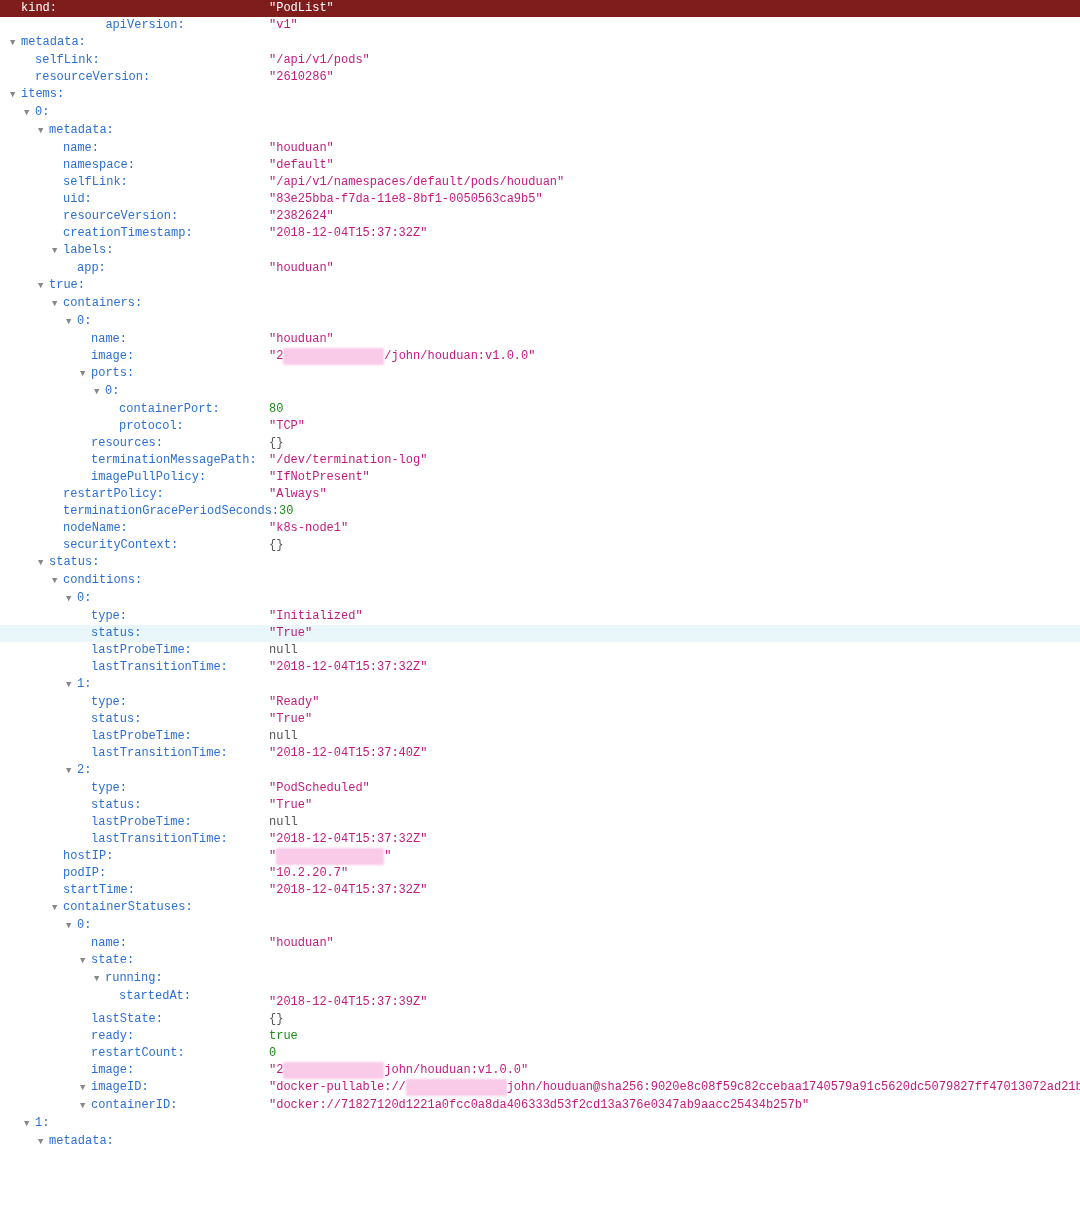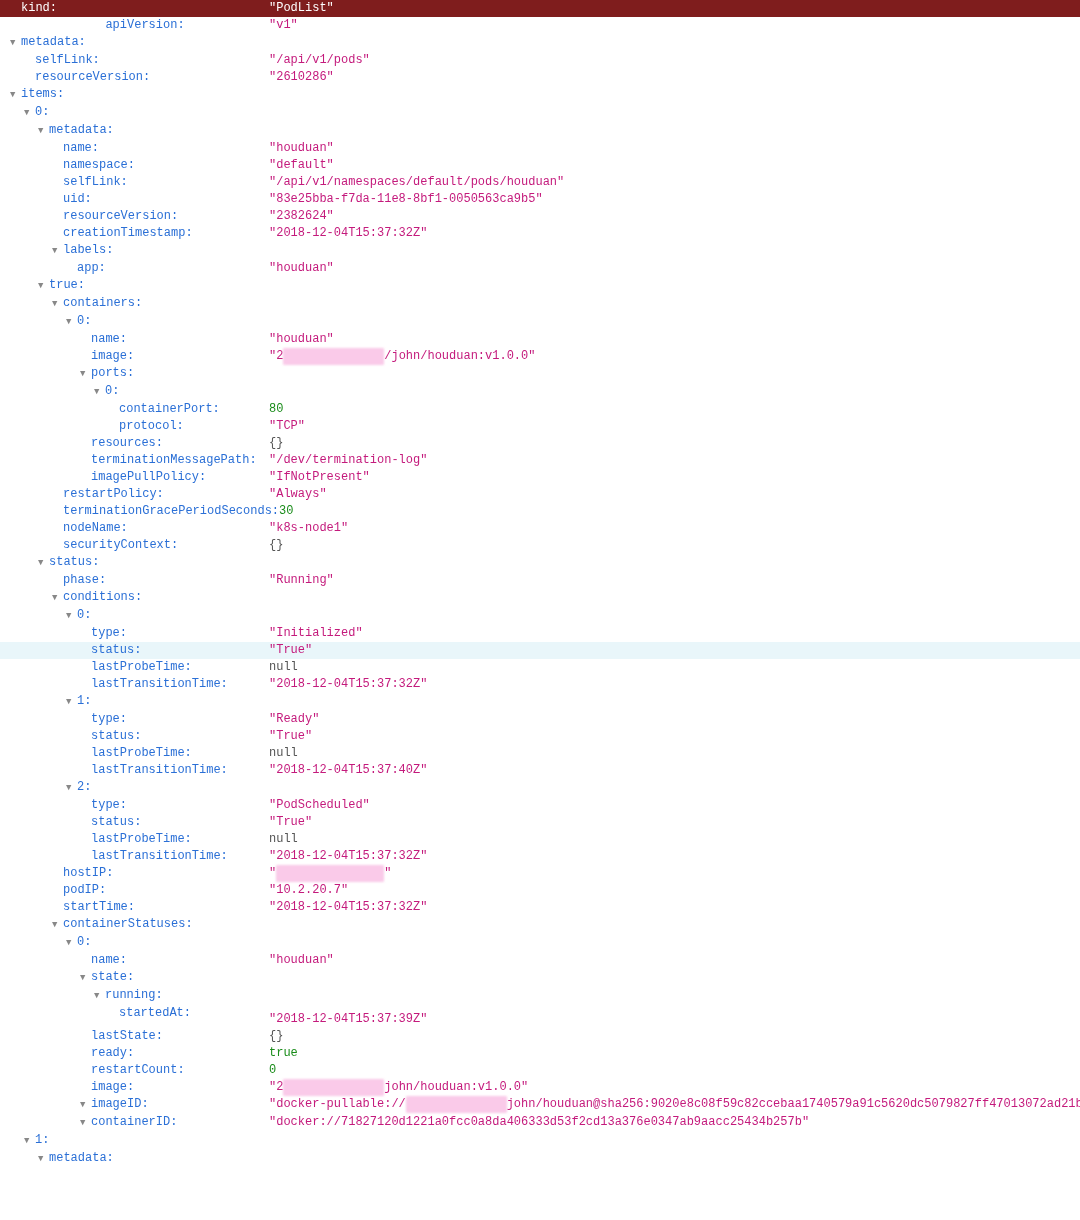--- a/index.html
+++ b/index.html
@@ -290,27 +290,20 @@
     </div>
     <div class="row">
       <span class="key-col" style="padding-left: 34px;">
         <span class="toggle"></span>
         <span class="key">status:</span>
       </span>
       <span class="val-col"></span>
     </div>
     <div class="row">
       <span class="key-col" style="padding-left: 48px;">
-        <span style="display:inline-block;width:11px"></span>
-        <span class="key">phase:</span>
-      </span>
-      <span class="val-col"><span class="str">"Running"</span></span>
-    </div>
-    <div class="row">
-      <span class="key-col" style="padding-left: 48px;">
         <span class="toggle"></span>
         <span class="key">conditions:</span>
       </span>
       <span class="val-col"></span>
     </div>
     <div class="row">
       <span class="key-col" style="padding-left: 62px;">
         <span class="toggle"></span>
         <span class="key">0:</span>
       </span>

